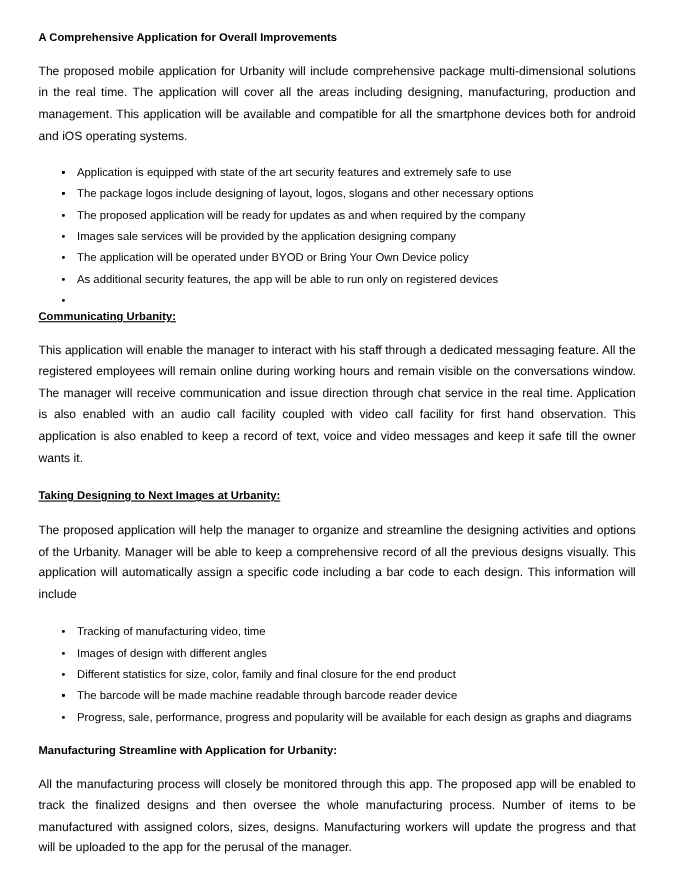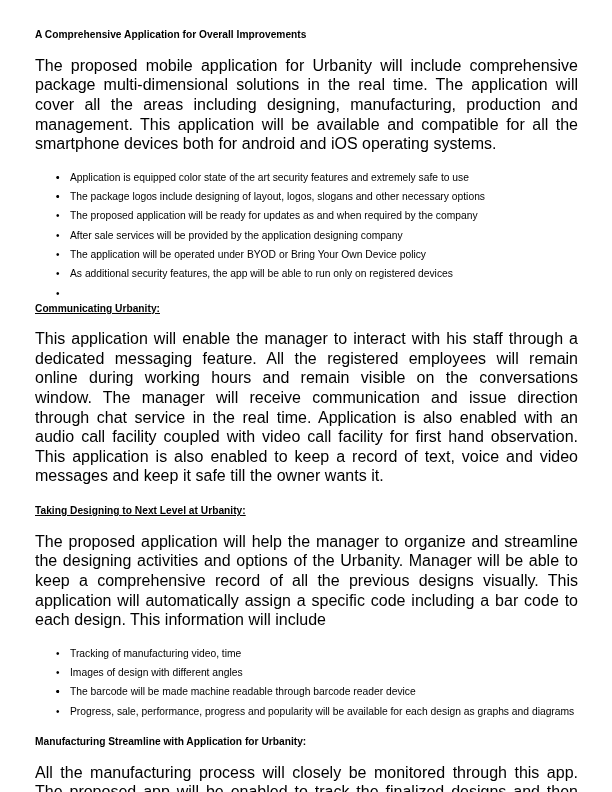--- a/index.html
+++ b/index.html
@@ -29,21 +29,21 @@
     line-height: 1.35;
     letter-spacing: 0.02px;
     margin: 0 0 14px 0;
     text-align: left;
   }
   .heading.spaced {
     margin-top: 18px;
     text-decoration: underline;
   }
   .para {
-    font-size: 16px;
+    font-size: 11px;
     line-height: 19.6px;
     text-align: justify;
     text-justify: inter-word;
     margin: 0 0 14px 0;
     word-spacing: 0.1px;
   }
   .para.last-left > :last-child {
     text-align: left;
   }
   ul.bullets {
@@ -73,66 +73,67 @@
   <div class="doc-body">
 
     <div class="heading">A Comprehensive Application for Overall Improvements</div>
     <div class="para">The proposed mobile application for Urbanity will include comprehensive package multi-dimensional solutions in the real time. The application will cover all the areas including designing, manufacturing, production and management. This application will be available and compatible for all the smartphone devices both for android and iOS operating systems.</div>
     <ul class="bullets">
       <li>
         <span class="bullet-dot">•</span>
       </li>
       <li>
         <span class="bullet-dot">•</span>
-        <span>Application is equipped color state of the art security features and extremely safe to use</span>
+        <span>Application is equipped with state of the art security features and extremely safe to use</span>
       </li>
       <li>
         <span class="bullet-dot">•</span>
       </li>
       <li>
         <span class="bullet-dot">•</span>
         <span>The package logos include designing of layout, logos, slogans and other necessary options</span>
       </li>
       <li>
         <span class="bullet-dot">•</span>
         <span>The proposed application will be ready for updates as and when required by the company</span>
       </li>
       <li>
         <span class="bullet-dot">•</span>
-        <span>After sale services will be provided by the application designing company</span>
+        <span>Images sale services will be provided by the application designing company</span>
       </li>
       <li>
         <span class="bullet-dot">•</span>
         <span>The application will be operated under BYOD or Bring Your Own Device policy</span>
       </li>
       <li>
         <span class="bullet-dot">•</span>
         <span>As additional security features, the app will be able to run only on registered devices</span>
       </li>
       <li>
         <span class="bullet-dot">•</span>
       </li>
     </ul>
 
     <div class="heading spaced">Communicating Urbanity:</div>
     <div class="para">This application will enable the manager to interact with his staff through a dedicated messaging feature. All the registered employees will remain online during working hours and remain visible on the conversations window. The manager will receive communication and issue direction through chat service in the real time. Application is also enabled with an audio call facility coupled with video call facility for first hand observation. This application is also enabled to keep a record of text, voice and video messages and keep it safe till the owner wants it.</div>
 
-    <div class="heading spaced">Taking Designing to Next Level at Urbanity:</div>
+    <div class="heading spaced">Taking Designing to Next Images at Urbanity:</div>
     <div class="para">The proposed application will help the manager to organize and streamline the designing activities and options of the Urbanity. Manager will be able to keep a comprehensive record of all the previous designs visually. This application will automatically assign a specific code including a bar code to each design. This information will include</div>
     <ul class="bullets">
       <li>
         <span class="bullet-dot">•</span>
         <span>Tracking of manufacturing video, time</span>
       </li>
       <li>
         <span class="bullet-dot">•</span>
         <span>Images of design with different angles</span>
       </li>
       <li>
         <span class="bullet-dot">•</span>
+        <span>Different statistics for size, color, family and final closure for the end product</span>
       </li>
       <li>
         <span class="bullet-dot">•</span>
       </li>
       <li>
         <span class="bullet-dot">•</span>
         <span>The barcode will be made machine readable through barcode reader device</span>
       </li>
       <li>
         <span class="bullet-dot">•</span>

